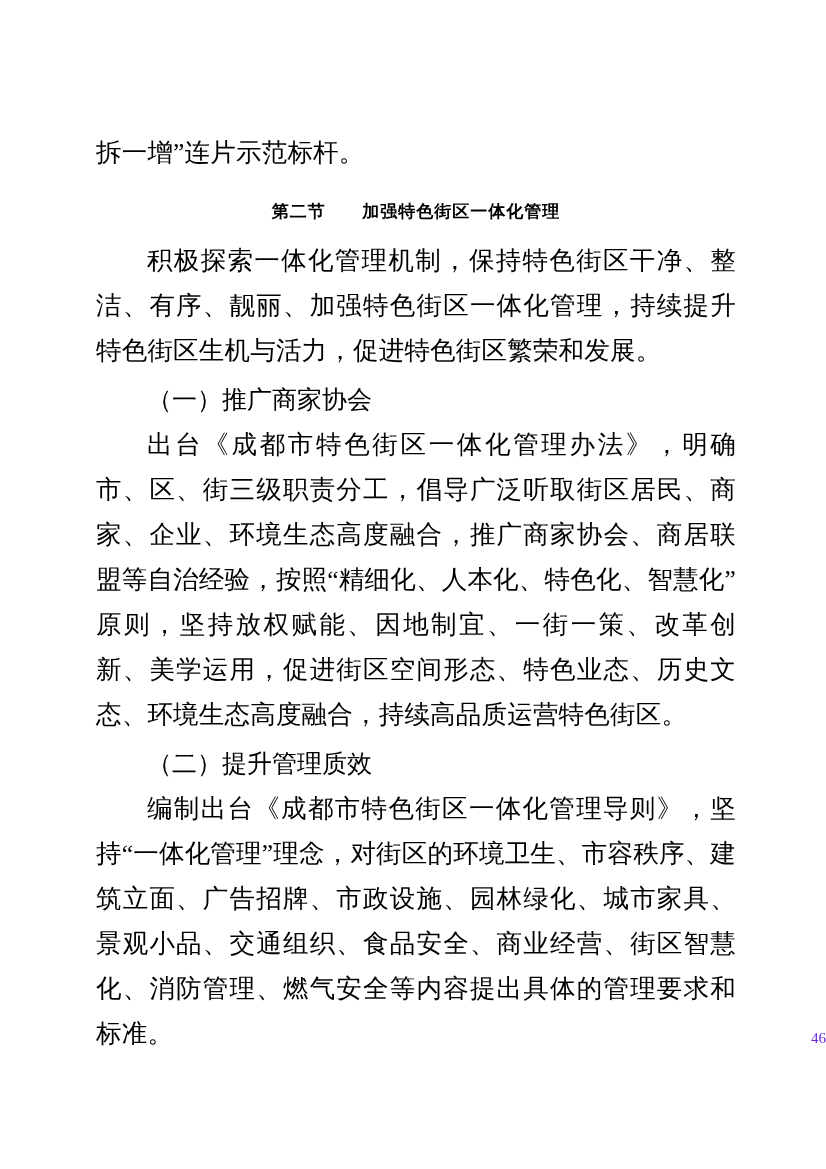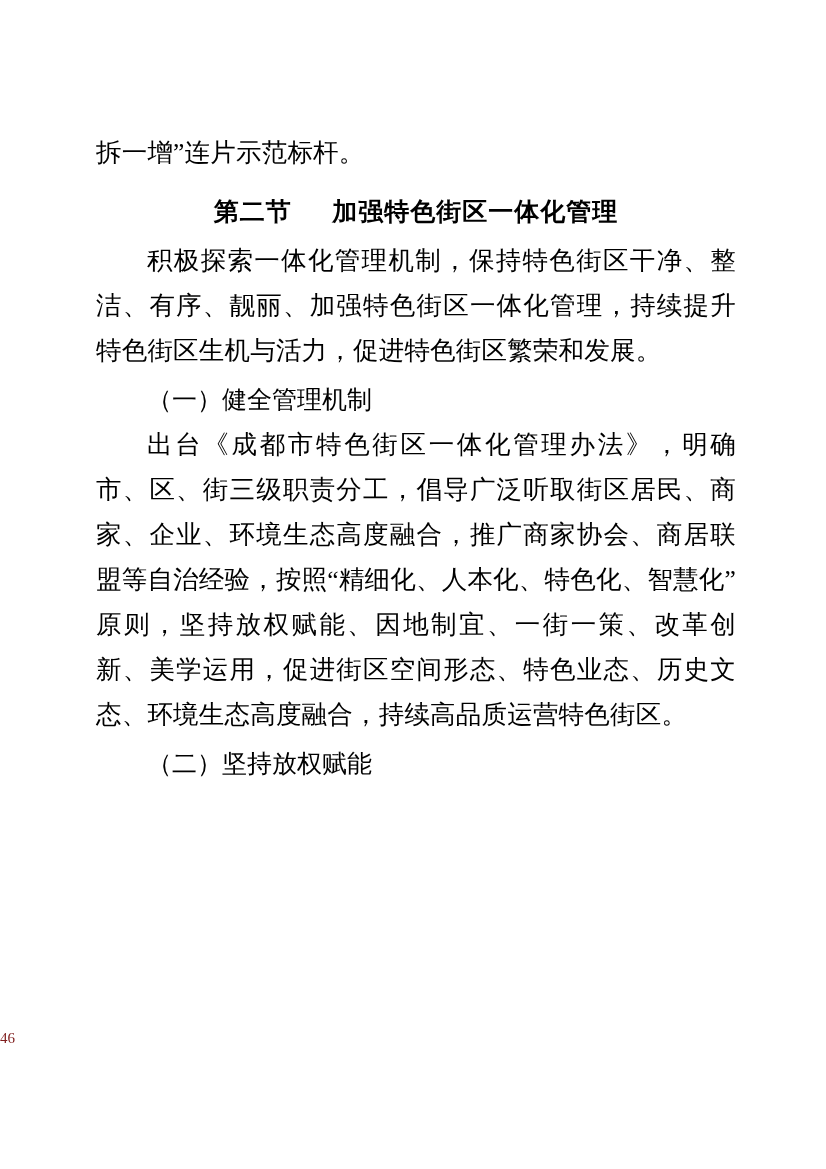--- a/index.html
+++ b/index.html
@@ -32,21 +32,21 @@
     letter-spacing: 0.2px;
     text-align: justify;
     text-justify: inter-character;
     margin: 0 0 0 0;
     color: #000;
   }
   .para.indent {
     text-indent: 51px;
   }
   .heading {
-    font-size: 25px;
+    font-size: 17px;
     line-height: 45px;
     text-align: center;
     margin: 10px 0 4px 0;
     letter-spacing: 1px;
   }
   .heading .gap {
     display: inline-block;
     width: 26px;
   }
   .subhead {
@@ -54,24 +54,24 @@
     line-height: 45px;
     text-indent: 51px;
     margin: 0;
   }
   .block-gap-sm { height: 4px; }
   .pagenum {
     position: absolute;
     left: 0;
     right: 0;
     top: 1030px;
-    text-align: left;
+    text-align: right;
     font-size: 15px;
     font-family: "Liberation Serif", "DejaVu Serif", serif;
-    color: #7f1d1d;
+    color: #6d28d9;
   }
 </style>
 </head>
 <body>
 
 <div class="page">
   <div class="content">
 
     <p class="para">拆一增”连片示范标杆。</p>
 
@@ -80,25 +80,26 @@
     <h2 class="heading">
       <span>第二节</span>
       <span class="gap"></span>
       <span>加强特色街区一体化管理</span>
     </h2>
 
     <p class="para indent">积极探索一体化管理机制，保持特色街区干净、整洁、有序、靓丽、加强特色街区一体化管理，持续提升特色街区生机与活力，促进特色街区繁荣和发展。</p>
 
     <div class="block-gap-sm"></div>
 
-    <p class="subhead">（一）健全管理机制</p>
+    <p class="subhead">（一）推广商家协会</p>
 
     <p class="para indent">出台《成都市特色街区一体化管理办法》，明确市、区、街三级职责分工，倡导广泛听取街区居民、商家、企业、环境生态高度融合，推广商家协会、商居联盟等自治经验，按照“精细化、人本化、特色化、智慧化”原则，坚持放权赋能、因地制宜、一街一策、改革创新、美学运用，促进街区空间形态、特色业态、历史文态、环境生态高度融合，持续高品质运营特色街区。</p>
 
     <div class="block-gap-sm"></div>
 
-    <p class="subhead">（二）坚持放权赋能</p>
+    <p class="subhead">（二）提升管理质效</p>
 
+    <p class="para indent">编制出台《成都市特色街区一体化管理导则》，坚持“一体化管理”理念，对街区的环境卫生、市容秩序、建筑立面、广告招牌、市政设施、园林绿化、城市家具、景观小品、交通组织、食品安全、商业经营、街区智慧化、消防管理、燃气安全等内容提出具体的管理要求和标准。</p>
 
   </div>
 
   <div class="pagenum">46</div>
 </div>
 
 </body></html>

